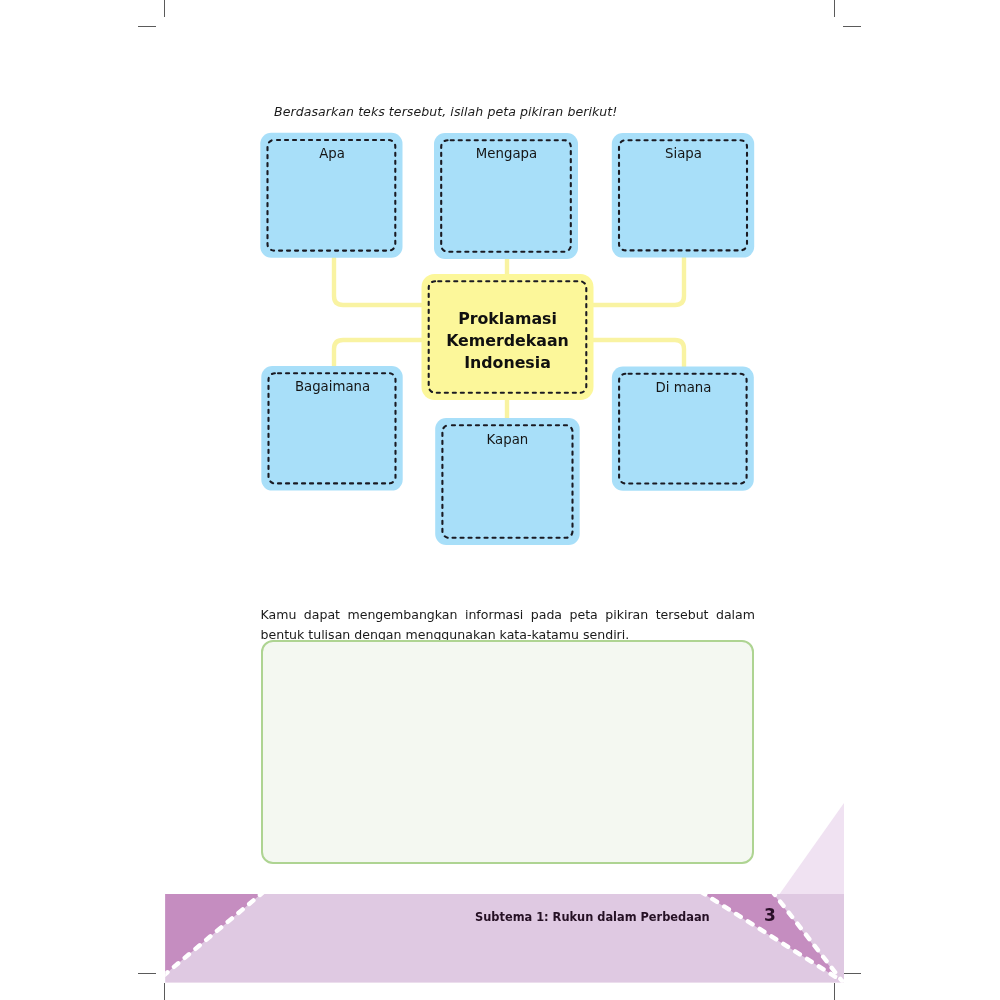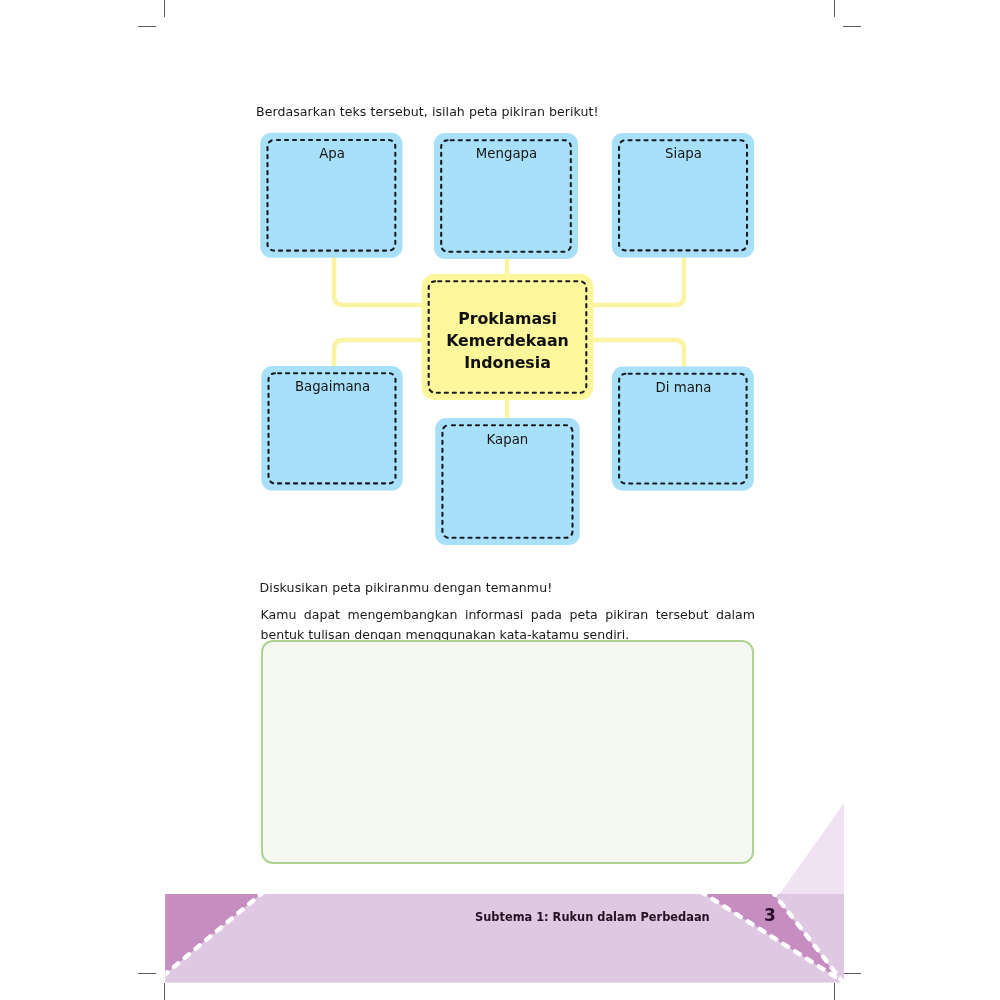--- a/index.html
+++ b/index.html
@@ -4,22 +4,22 @@
 <style>
   html,body{margin:0;padding:0;}
   body{width:1000px;height:1000px;background:#ffffff;
        font-family:"DejaVu Sans",sans-serif;overflow:hidden;}
   .page{position:absolute;left:0;top:0;width:1000px;height:1000px;background:#fff;}
 
   
   .cm{position:absolute;background:#5a5a5a;}
 
   
-  .intro{position:absolute;left:256px;top:104px;width:500px;
-         font-size:12.55px;color:#1a1a1a;letter-spacing:0.06px;white-space:nowrap;}
+  .intro{position:absolute;left:274px;top:104px;width:500px;
+         font-size:12.55px;color:#1a1a1a;letter-spacing:0.06px;white-space:nowrap;font-style:italic;}
 
   .instr1{position:absolute;left:259.5px;top:580px;width:500px;
           font-size:12.55px;color:#1a1a1a;letter-spacing:0.13px;white-space:nowrap;}
   .instr2{position:absolute;left:260.5px;top:604.5px;width:494.5px;
           font-size:12.55px;color:#1a1a1a;line-height:20px;text-align:justify;}
 
   
   #mindmap{position:absolute;left:0;top:0;}
   .node-label{font-family:"DejaVu Sans",sans-serif;font-size:13.3px;fill:#151515;}
   .center-label{font-family:"DejaVu Sans",sans-serif;font-size:15.8px;
@@ -81,21 +81,20 @@
     <text class="node-label" x="506.5" y="157.5" text-anchor="middle">Mengapa</text>
     <text class="node-label" x="683.5" y="157.5" text-anchor="middle">Siapa</text>
     <text class="node-label" x="332.5" y="390.5" text-anchor="middle">Bagaimana</text>
     <text class="node-label" x="683.5" y="391.5" text-anchor="middle">Di mana</text>
     <text class="node-label" x="507.4" y="443.5" text-anchor="middle">Kapan</text>
     <text class="center-label" x="507.5" y="323.5" text-anchor="middle">Proklamasi</text>
     <text class="center-label" x="507.5" y="345.5" text-anchor="middle">Kemerdekaan</text>
     <text class="center-label" x="507.5" y="367.5" text-anchor="middle">Indonesia</text>
   </svg>
 
-  <div class="instr1">Diskusikan peta pikiranmu dengan temanmu!</div>
   <div class="instr2">Kamu dapat mengembangkan informasi pada peta pikiran tersebut dalam bentuk tulisan dengan menggunakan kata-katamu sendiri.</div>
 
   <div class="answerbox"></div>
 
   <svg id="footer" width="1000" height="1000">
     <g id="ft-shapes">
         <polygon points="844,803 844,894 779.6,894" fill="#f0e2f2"></polygon>
         <rect x="165.2" y="894" width="678.8" height="88.6" fill="#dfc9e2"></rect>
         <polygon points="165.2,894 261,894 165.2,974.2" fill="#c58dc0"></polygon>
         <polygon points="704,894 773.5,894 840,979.8" fill="#c58dc0"></polygon>

